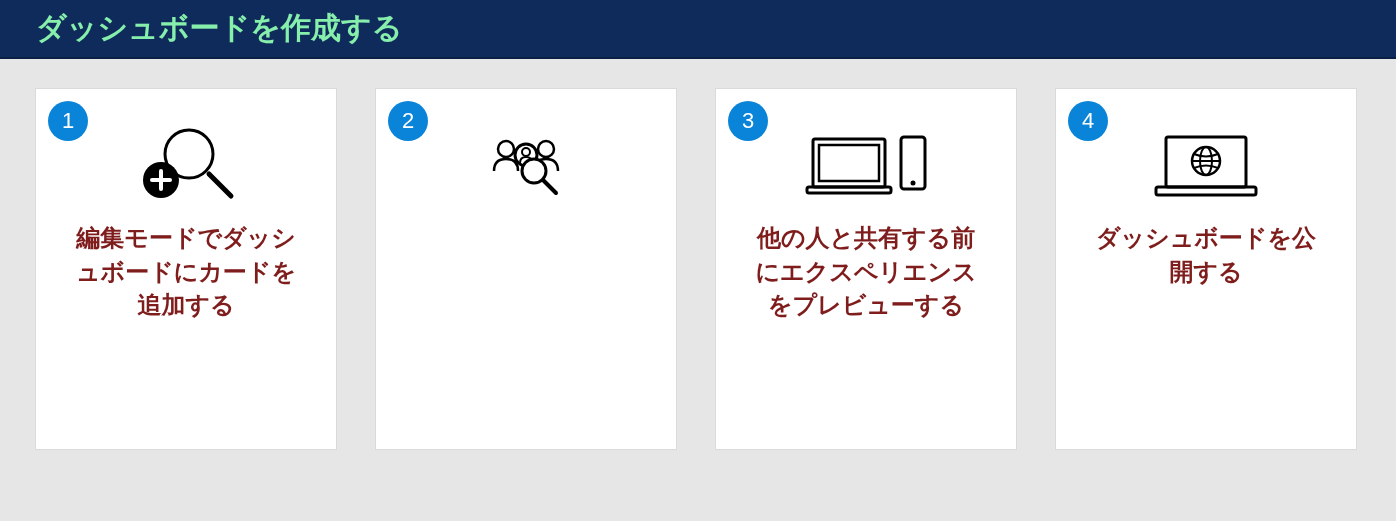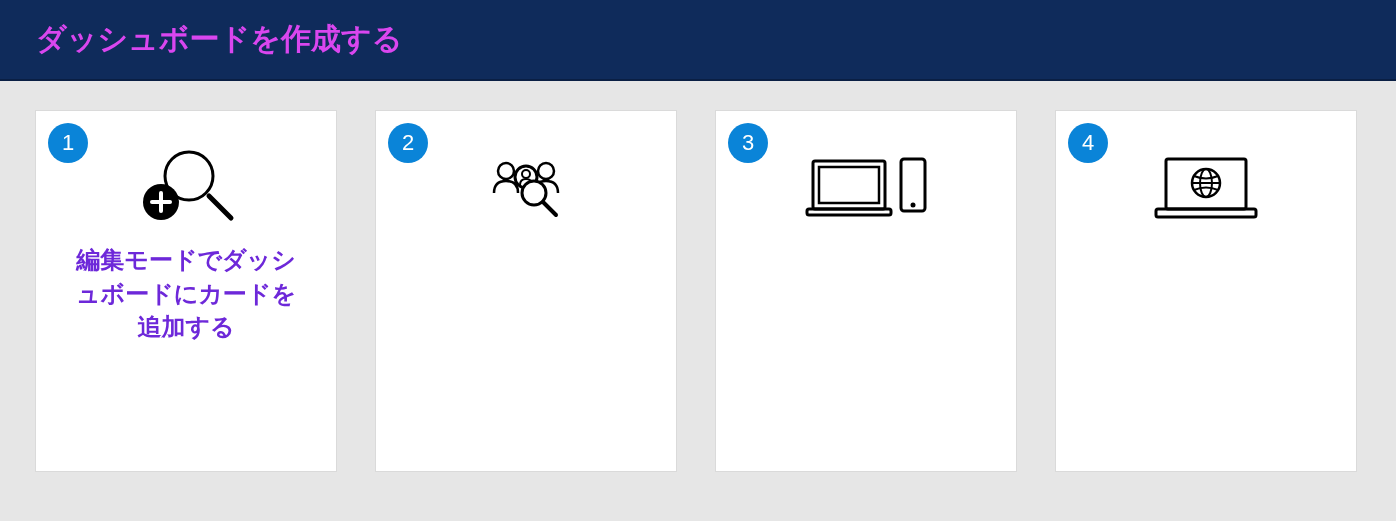--- a/index.html
+++ b/index.html
@@ -4,24 +4,24 @@
 <style>
   * { box-sizing: border-box; }
   body {
     margin: 0;
     font-family: "Segoe UI", "Yu Gothic UI", "Meiryo", sans-serif;
     background: #e6e6e6;
     width: 1396px;
   }
   .header {
     background: #0f2b5b;
-    color: #d946ef;
+    color: #86efac;
     font-weight: 700;
     font-size: 30px;
-    padding: 19px 36px;
+    padding: 8px 36px;
     border-bottom: 2px solid #0a1f44;
   }
   .band {
     padding: 30px 36px 40px 36px;
     display: flex;
     gap: 40px;
     align-items: flex-start;
   }
   .card {
     position: relative;
@@ -51,21 +51,21 @@
     display: flex;
     align-items: center;
     justify-content: center;
     margin-bottom: 4px;
   }
   .desc {
     font-size: 24px;
     font-weight: 700;
     text-align: center;
     line-height: 1.4;
-    color: #6d28d9;
+    color: #7f1d1d;
     padding: 0 6px;
   }
   svg { display: block; }
 </style>
 </head>
 <body>
 
 <div class="header">ダッシュボードを作成する</div>
 
 <div class="band">
@@ -105,30 +105,32 @@
     <div class="badge">3</div>
     <div class="icon-slot">
       <svg width="130" height="80" viewBox="0 0 130 80">
         <rect x="12" y="12" width="72" height="48" rx="2" fill="none" stroke="#000" stroke-width="3"></rect>
         <rect x="18" y="18" width="60" height="36" fill="none" stroke="#000" stroke-width="2.5"></rect>
         <rect x="6" y="60" width="84" height="6" rx="2" fill="none" stroke="#000" stroke-width="3"></rect>
         <rect x="100" y="10" width="24" height="52" rx="3" fill="none" stroke="#000" stroke-width="3"></rect>
         <circle cx="112" cy="56" r="2.5" fill="#000"></circle>
       </svg>
     </div>
+    <div class="desc">他の人と共有する前にエクスペリエンスをプレビューする</div>
   </div>
 
   <div class="card">
     <div class="badge">4</div>
     <div class="icon-slot">
       <svg width="120" height="80" viewBox="0 0 120 80">
         <rect x="20" y="10" width="80" height="50" rx="2" fill="none" stroke="#000" stroke-width="3"></rect>
         <rect x="10" y="60" width="100" height="8" rx="2" fill="none" stroke="#000" stroke-width="3"></rect>
         <circle cx="60" cy="34" r="14" fill="none" stroke="#000" stroke-width="2.5"></circle>
         <ellipse cx="60" cy="34" rx="6" ry="14" fill="none" stroke="#000" stroke-width="2"></ellipse>
         <line x1="46" y1="34" x2="74" y2="34" stroke="#000" stroke-width="2"></line>
         <path d="M48 27 Q60 32 72 27" fill="none" stroke="#000" stroke-width="2"></path>
         <path d="M48 41 Q60 36 72 41" fill="none" stroke="#000" stroke-width="2"></path>
       </svg>
     </div>
+    <div class="desc">ダッシュボードを公開する</div>
   </div>
 
 </div>
 
 </body></html>

